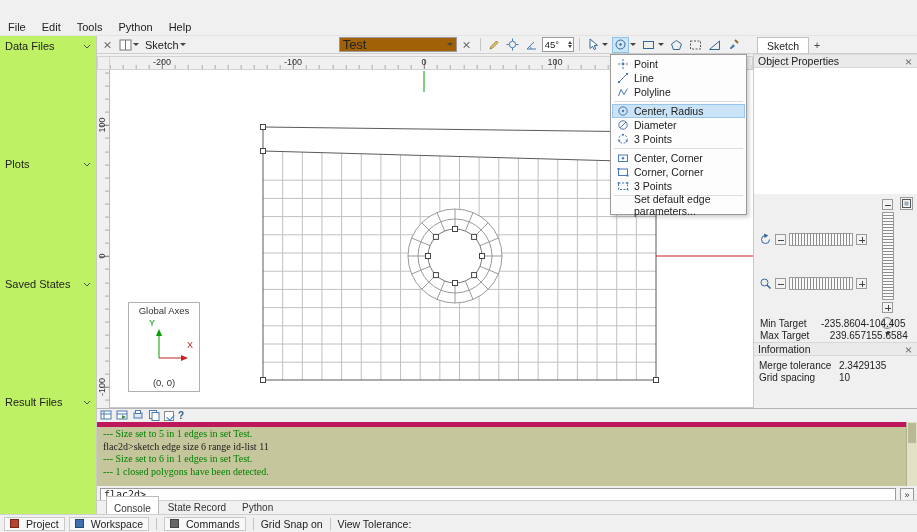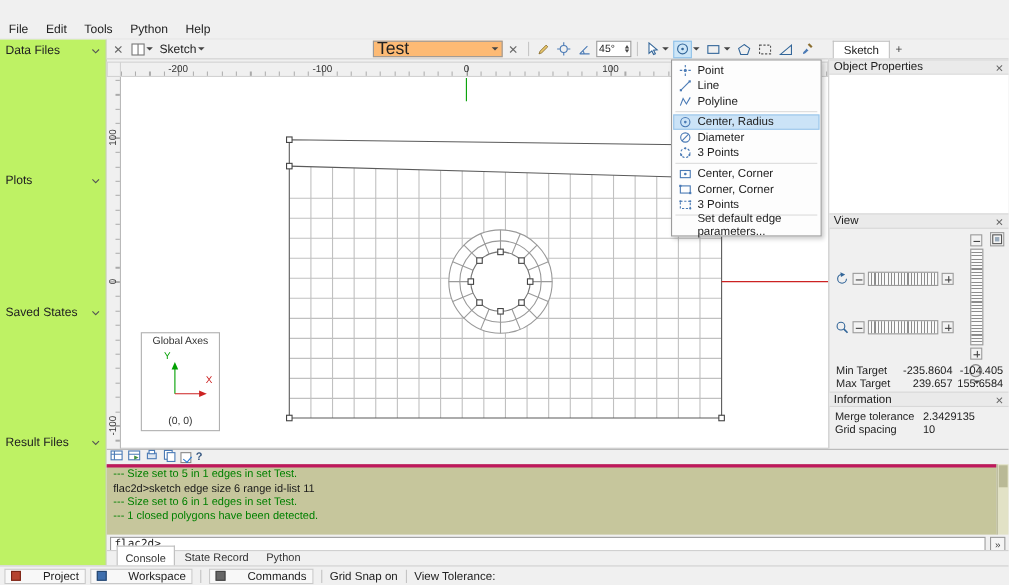--- a/index.html
+++ b/index.html
@@ -30,21 +30,21 @@
 
   
   .sidebar{position:absolute;left:0;top:36px;width:97px;height:478px;background:#bef264;border-right:1px solid #c9c9c9}
   .side-h{position:absolute;left:0;width:96px;height:16px;display:flex;align-items:center;justify-content:space-between;padding:0 5px}
 
   
   .toolbar{position:absolute;left:97px;top:36px;width:656px;height:18px;background:#f0f0f0;border-bottom:1px solid #cfcfcf;display:flex;align-items:center;padding:0 2px;gap:2px}
   .tbtn{height:16px;min-width:16px;display:flex;align-items:center;justify-content:center;border:1px solid transparent;gap:1px;padding:0 1px}
   .tbtn.active{background:#cde6f7;border-color:#8ec0e8}
   .tsep{width:1px;height:13px;background:#c6c6c6;margin:0 3px;flex:0 0 auto}
-  .combo{width:118px;height:15px;background:#fdba74;border:1px solid #9a9a9a;display:flex;align-items:center;justify-content:space-between;padding:0 3px;font-size:16px;flex:0 0 auto}
+  .combo{width:118px;height:15px;background:#a16207;border:1px solid #9a9a9a;display:flex;align-items:center;justify-content:space-between;padding:0 3px;font-size:13px;flex:0 0 auto}
   .spinner{width:32px;height:15px;background:#fff;border:1px solid #9a9a9a;display:flex;align-items:center;font-size:9.5px;padding-left:2px;flex:0 0 auto}
   .spin-col{display:flex;flex-direction:column;margin-left:auto;gap:1px;padding-right:1px}
   .spin-col .caret{border-left-width:2.5px;border-right-width:2.5px;border-top-width:3px}
   .spin-col .caret.up{border-top:none;border-bottom-width:3px}
   .toolgrp{display:flex;align-items:center;flex:0 0 auto}
   .dropbtn{width:9px;height:16px;display:flex;align-items:center;justify-content:center}
 
   
   .rtabs{position:absolute;left:753px;top:36px;width:164px;height:18px;background:#f0f0f0;border-bottom:1px solid #cfcfcf;display:flex;align-items:flex-end;padding-left:4px}
   .rtab{height:16px;padding:0 9px;display:flex;align-items:center;font-size:10.5px}
@@ -54,21 +54,21 @@
   .phead{height:14px;background:#eaeaea;border-bottom:1px solid #d8d8d8;border-top:1px solid #d8d8d8;display:flex;align-items:center;padding:0 4px;font-size:10.5px}
   .phead .x-icon{margin-left:auto;transform:scale(.85)}
   .obj-body{height:126px;background:#fff;border-bottom:0}
   .view-body{height:148px;position:relative}
   .info-body{height:38px;padding:3px 5px;font-size:10px}
   .info-row{display:flex;height:12px;align-items:center}
   .info-row .lab{flex:0 0 80px}
   .mmrow{position:absolute;left:0;width:164px;display:flex;font-size:10px;padding:0 6px}
   .mmrow .lab{flex:0 0 54px}
   .mmrow .v1{flex:0 0 52px;text-align:right}
-  .mmrow .v2{flex:1;text-align:right}
+  .mmrow .v2{flex:1;text-align:left}
   .ribbed-h{background:repeating-linear-gradient(90deg,#fafafa 0 2px,#8c8c8c 2px 3px);border:1px solid #9a9a9a}
   .ribbed-v{background:repeating-linear-gradient(180deg,#fafafa 0 2px,#8c8c8c 2px 3px);border:1px solid #9a9a9a}
   .sbtn-sm{width:11px;height:11px;border:1px solid #9a9a9a;background:#f3f3f3;position:relative}
   .sbtn-sm.plus::before{content:"";position:absolute;left:2px;top:4.5px;width:6px;height:1px;background:#444}
   .sbtn-sm.plus::after{content:"";position:absolute;left:4.5px;top:2px;width:1px;height:6px;background:#444}
   .sbtn-sm.minus::before{content:"";position:absolute;left:2px;top:4.5px;width:6px;height:1px;background:#444}
   .knob{width:12px;height:12px;border-radius:50%;border:1px solid #888;background:radial-gradient(circle at 4px 4px,#fdfdfd,#cfcfcf)}
 
   
   .corner{position:absolute;left:97px;top:56px;width:13px;height:14px;background:#f0f0f0;border:1px solid #d2d2d2}
@@ -92,34 +92,34 @@
   .mrow{height:14px;display:flex;align-items:center;gap:4px;padding:0 4px 0 2px;font-size:10.5px;border:1px solid transparent}
   .mrow .mi{width:15px;height:12px;display:flex;align-items:center;justify-content:center;flex:0 0 auto}
   .mrow.hl{background:#cbe3f7;border-color:#9ac5ea}
   .msep{height:1px;background:#dcdcdc;margin:2px 2px}
 
   
   .console{position:absolute;left:97px;top:408px;width:820px;height:92px;border-top:1px solid #b5b5b5;background:#f0f0f0}
   .ctool{height:13px;display:flex;align-items:center;gap:4px;padding:0 3px}
   .cbox{width:10px;height:10px;background:#fff;border:1px solid #888;position:relative}
   .cbox::after{content:"";position:absolute;left:2.5px;top:1px;width:3.5px;height:6px;border:solid #2a7ad2;border-width:0 1.6px 1.6px 0;transform:rotate(40deg)}
-  .cout{position:absolute;left:0;top:13px;width:809px;height:64px;background:#c6c69c;border-top:3px solid #be185d;font-family:Liberation Sans, sans-serif;font-size:10px;line-height:12.6px;padding:1px 6px}
+  .cout{position:absolute;left:0;top:13px;width:809px;height:64px;background:#c6c69c;border-top:5px solid #be185d;font-family:Liberation Serif, serif;font-size:10px;line-height:12.6px;padding:1px 6px}
   .cscroll{position:absolute;right:0;top:13px;width:11px;height:64px;background:#e2e2c6;border-left:1px solid #b0b092}
   .cscroll .thumb{margin:1px;height:20px;background:#b9b996}
   .ln.info{color:#008000}
   .ln.cmd{color:#1a1a1a}
   .cprompt{position:absolute;left:3px;top:79px;width:796px;height:13px;background:#fff;border:1px solid #9a9a9a;font-family:"DejaVu Sans Mono",monospace;font-size:10px;display:flex;align-items:center;padding:0 3px}
   .cgo{position:absolute;right:3px;top:79px;width:14px;height:13px;border:1px solid #9a9a9a;background:#f5f5f5;font-size:9px;display:flex;align-items:center;justify-content:center;color:#333}
   .ctabs{position:absolute;left:97px;top:500px;width:820px;height:14px;background:#f0f0f0;border-top:1px solid #d0d0d0;display:flex;align-items:center;gap:2px;padding-left:9px}
   .ctab{padding:0 7px;height:24px;display:flex;align-items:center;font-size:10px;color:#333}
   .ctab.active{background:#fff;border:1px solid #bbb;border-bottom:none}
 
   
   .statusbar{position:absolute;left:0;top:514px;width:917px;height:18px;background:#f0f0f0;border-top:1px solid #cfcfcf;display:flex;align-items:center;gap:4px;padding:0 4px;font-size:10.5px}
-  .sbtn{display:flex;align-items:center;gap:20px;border:1px solid #c9c9c9;background:#f8f8f8;height:14px;padding:0 5px}
+  .sbtn{display:flex;align-items:center;gap:7px;border:1px solid #c9c9c9;background:#f8f8f8;height:14px;padding:0 5px}
   .sico{width:9px;height:9px;display:inline-block;flex:0 0 auto}
   .ssep{width:1px;height:12px;background:#c4c4c4;margin:0 3px}
 </style>
 </head>
 <body>
 
 <div id="app">
 
 
   <div class="menubar">
@@ -480,24 +480,20 @@
     </div>
   </div>
 
   <div class="rpanel">
     <div class="phead">
       <span>Object Properties</span>
       <span class="x-icon"></span>
     </div>
     <div class="obj-body"></div>
 
-    <div class="phead">
-      <span>View</span>
-      <span class="x-icon"></span>
-    </div>
     <div class="view-body">
       <div class="sbtn-sm" style="position:absolute;left:146px;top:3px;width:13px;height:13px">
         <svg width="11" height="11">
             <rect x="1.5" y="1.5" width="8" height="8" fill="none" stroke="#555"></rect>
             <rect x="3.5" y="3.5" width="4" height="4" fill="#9ab"></rect>
           </svg>
       </div>
       <div class="sbtn-sm minus" style="position:absolute;left:128px;top:5px"></div>
       <div class="ribbed-v" style="position:absolute;left:128px;top:18px;width:12px;height:88px"></div>
       <div class="sbtn-sm plus" style="position:absolute;left:128px;top:108px"></div>

